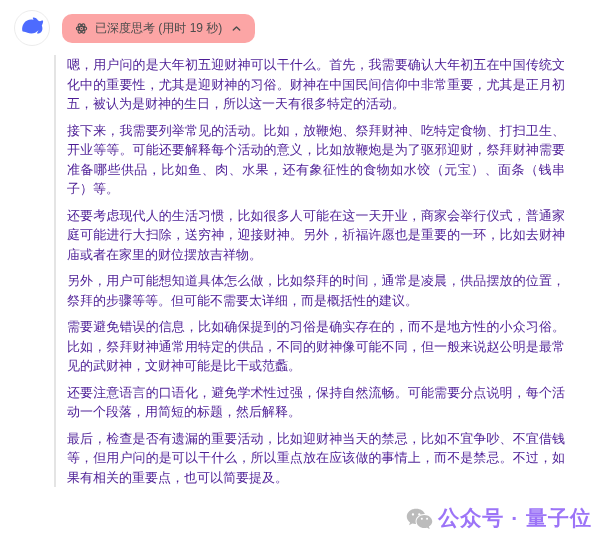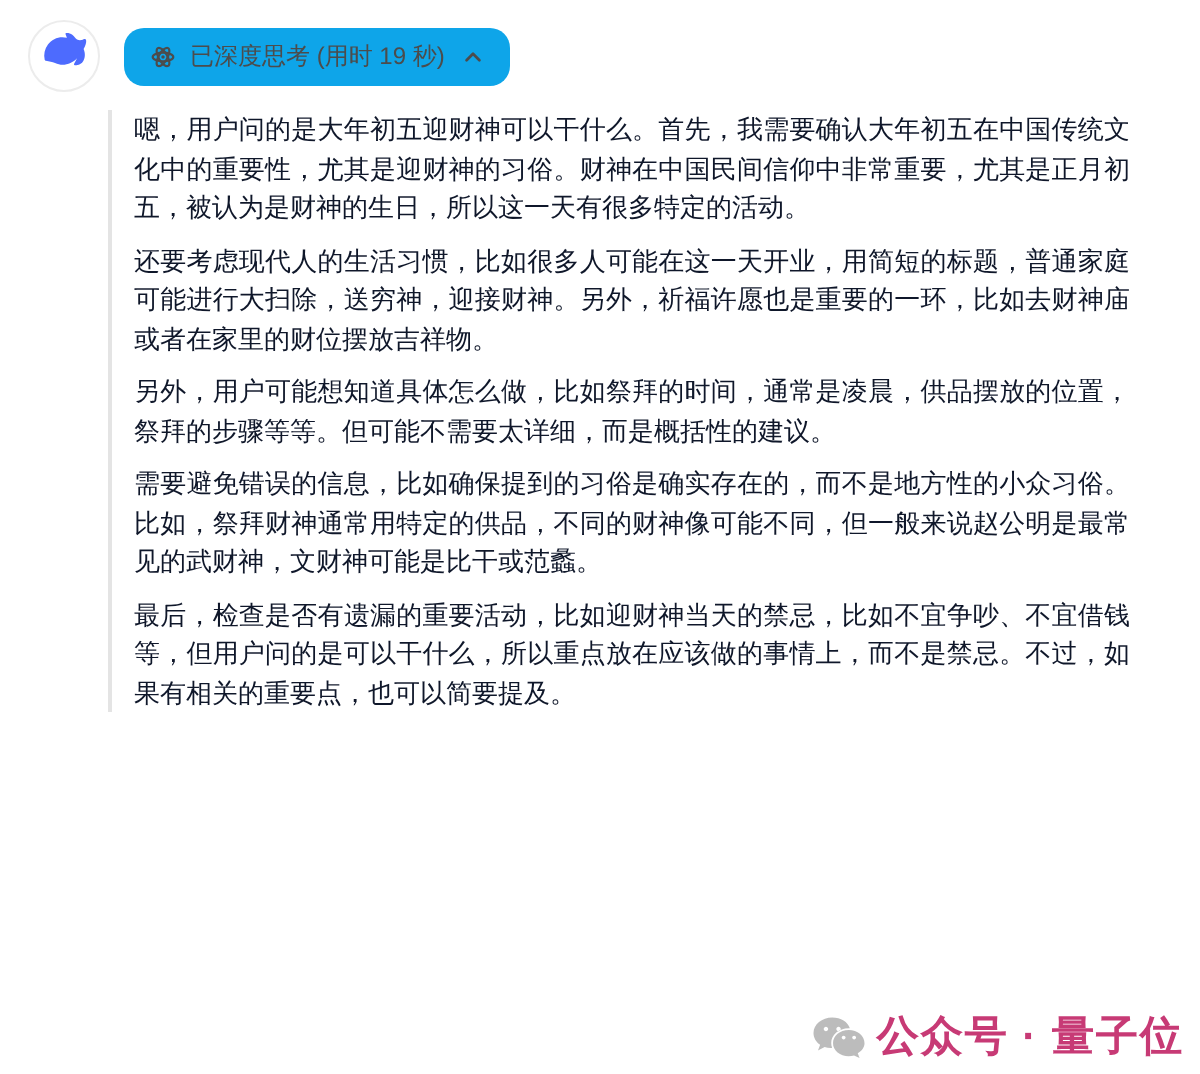--- a/index.html
+++ b/index.html
@@ -15,43 +15,43 @@
   .avatar {
     width: 36px; height: 36px; border-radius: 50%;
     border: 1px solid #ececec; background: #fff;
     display: flex; align-items: center; justify-content: center;
     flex-shrink: 0; box-sizing: border-box;
   }
   .avatar svg { width: 23px; height: 23px; }
   .think-pill {
     margin-left: 12px;
     display: inline-flex; align-items: center; gap: 7px;
-    background: #0ea5e9; border: none; border-radius: 10px;
+    background: #fca5a5; border: none; border-radius: 10px;
     padding: 0 13px; height: 29px;
     font-size: 12px; color: #4c4c4c; cursor: pointer;
     font-family: inherit;
   }
   .think-pill svg.atom { width: 13px; height: 13px; }
   .think-pill svg.chev { width: 11px; height: 11px; margin-left: 2px; }
   .thinking {
     margin: 9px 21px 0 40px;
     border-left: 2px solid #e4e4e4;
     padding-left: 11px;
   }
   .thinking p {
     margin: 0 0 7px 0;
     font-size: 13px; line-height: 19.5px;
-    color: #0f172a;
+    color: #4c1d95;
     text-align: justify;
     font-family: Liberation Serif, serif;
   }
   .watermark {
     position: absolute; right: 8px; bottom: 5px;
     display: flex; align-items: center; gap: 5px;
-    color: #be185d; font-size: 21px; font-weight: 700;
+    color: #8b5cf6; font-size: 21px; font-weight: 700;
     letter-spacing: 1px; opacity: 0.85;
     pointer-events: none; z-index: 5;
   }
   .watermark svg { width: 27px; height: 23px; opacity: 0.9; }
 </style>
 </head>
 <body>
 
 <div class="message">
 
@@ -77,23 +77,25 @@
       <span style="display:flex">
         <svg class="chev" viewBox="0 0 24 24" fill="none" stroke="#4c4c4c" stroke-width="3" stroke-linecap="round" stroke-linejoin="round">
           <polyline points="5,15.5 12,8.5 19,15.5"></polyline>
         </svg>
       </span>
     </button>
   </div>
 
   <div class="thinking">
     <p>嗯，用户问的是大年初五迎财神可以干什么。首先，我需要确认大年初五在中国传统文化中的重要性，尤其是迎财神的习俗。财神在中国民间信仰中非常重要，尤其是正月初五，被认为是财神的生日，所以这一天有很多特定的活动。</p>
-    <p>还要考虑现代人的生活习惯，比如很多人可能在这一天开业，用简短的标题，普通家庭可能进行大扫除，送穷神，迎接财神。另外，祈福许愿也是重要的一环，比如去财神庙或者在家里的财位摆放吉祥物。</p>
+    <p>接下来，我需要列举常见的活动。比如，放鞭炮、祭拜财神、吃特定食物、打扫卫生、开业等等。可能还要解释每个活动的意义，比如放鞭炮是为了驱邪迎财，祭拜财神需要准备哪些供品，比如鱼、肉、水果，还有象征性的食物如水饺（元宝）、面条（钱串子）等。</p>
+    <p>还要考虑现代人的生活习惯，比如很多人可能在这一天开业，商家会举行仪式，普通家庭可能进行大扫除，送穷神，迎接财神。另外，祈福许愿也是重要的一环，比如去财神庙或者在家里的财位摆放吉祥物。</p>
     <p>另外，用户可能想知道具体怎么做，比如祭拜的时间，通常是凌晨，供品摆放的位置，祭拜的步骤等等。但可能不需要太详细，而是概括性的建议。</p>
     <p>需要避免错误的信息，比如确保提到的习俗是确实存在的，而不是地方性的小众习俗。比如，祭拜财神通常用特定的供品，不同的财神像可能不同，但一般来说赵公明是最常见的武财神，文财神可能是比干或范蠡。</p>
+    <p>还要注意语言的口语化，避免学术性过强，保持自然流畅。可能需要分点说明，每个活动一个段落，用简短的标题，然后解释。</p>
     <p>最后，检查是否有遗漏的重要活动，比如迎财神当天的禁忌，比如不宜争吵、不宜借钱等，但用户问的是可以干什么，所以重点放在应该做的事情上，而不是禁忌。不过，如果有相关的重要点，也可以简要提及。</p>
 
   </div>
 
 </div>
 
 <div class="watermark">
   <span style="display:flex">
     <svg viewBox="0 0 36 30" aria-hidden="true">
       <path fill="#a8a8a8" d="M13.5 2C6.6 2 1 6.6 1 12.3c0 3.2 1.7 6 4.4 7.9L4 24l4.4-2.3c1.3.4 2.7.6 4.1.6.3 0 .6 0 .9-.1-.4-1-.6-2.1-.6-3.2 0-5.5 5.2-9.9 11.6-9.9h.8C24 5 19.2 2 13.5 2zM9.3 8.1c.8 0 1.5.7 1.5 1.5s-.7 1.5-1.5 1.5-1.5-.7-1.5-1.5.7-1.5 1.5-1.5zm8.4 0c.8 0 1.5.7 1.5 1.5s-.7 1.5-1.5 1.5-1.5-.7-1.5-1.5.7-1.5 1.5-1.5z"></path>

